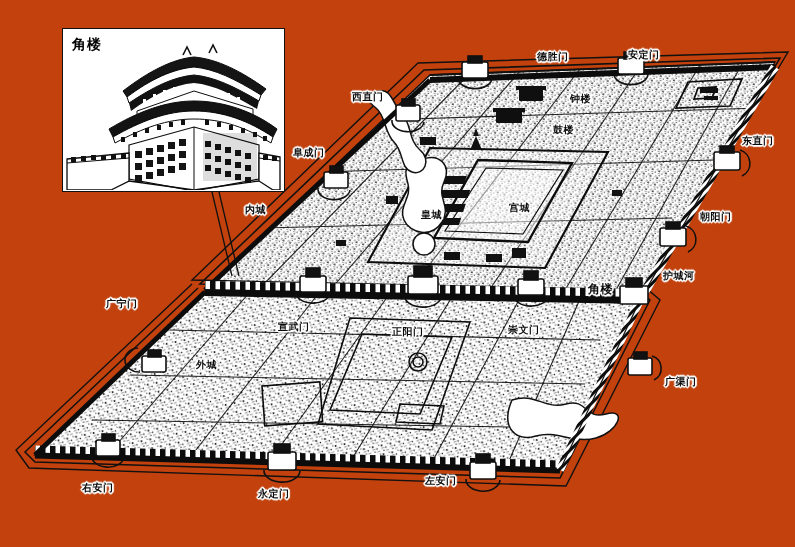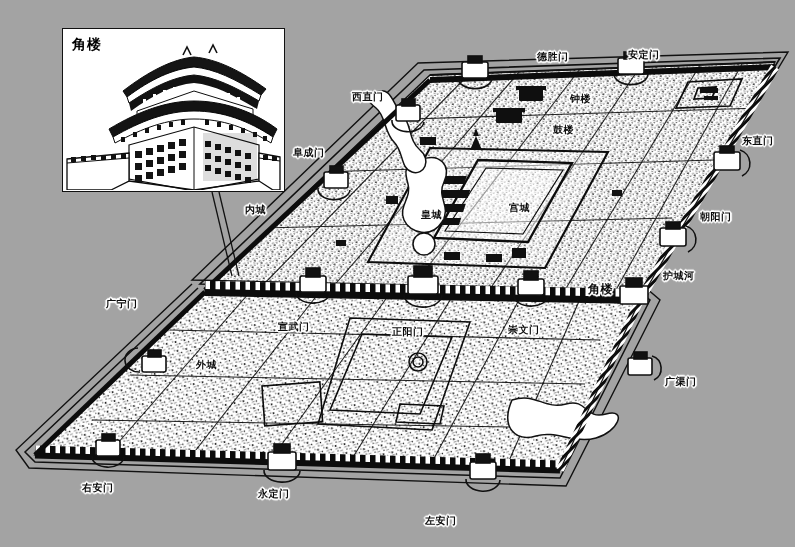--- a/index.html
+++ b/index.html
@@ -14,21 +14,21 @@
     overflow: hidden;
     font-family: "DejaVu Sans", "Liberation Sans", sans-serif;
     color: #000;
   }
 
   #figure-root {
     position: absolute;
     inset: 0;
     width: 795px;
     height: 547px;
-    background: #a3a3a3;
+    background: #c2410c;
   }
 
   
   #map-canvas {
     position: absolute;
     left: 0;
     top: 0;
     width: 795px;
     height: 512px;
   }
@@ -468,21 +468,21 @@
   <div class="map-label" style="left:742px;top:136px">东直门</div>
   <div class="map-label" style="left:700px;top:212px">朝阳门</div>
   <div class="map-label" style="left:293px;top:148px">阜成门</div>
   <div class="map-label" style="left:106px;top:299px">广宁门</div>
   <div class="map-label" style="left:278px;top:322px">宣武门</div>
   <div class="map-label" style="left:392px;top:327px">正阳门</div>
   <div class="map-label" style="left:508px;top:325px">崇文门</div>
   <div class="map-label" style="left:665px;top:377px">广渠门</div>
   <div class="map-label" style="left:82px;top:483px">右安门</div>
   <div class="map-label" style="left:258px;top:489px">永定门</div>
-  <div class="map-label" style="left:425px;top:516px">左安门</div>
+  <div class="map-label" style="left:425px;top:476px">左安门</div>
 
   <div class="map-label" style="left:245px;top:205px">内城</div>
   <div class="map-label" style="left:421px;top:210px">皇城</div>
   <div class="map-label" style="left:509px;top:203px">宫城</div>
   <div class="map-label" style="left:196px;top:360px">外城</div>
 
   <div class="map-label" style="left:570px;top:94px">钟楼</div>
   <div class="map-label" style="left:553px;top:125px">鼓楼</div>
   <div class="map-label small" style="left:588px;top:283px">角楼</div>
   <div class="map-label" style="left:663px;top:271px">护城河</div>

